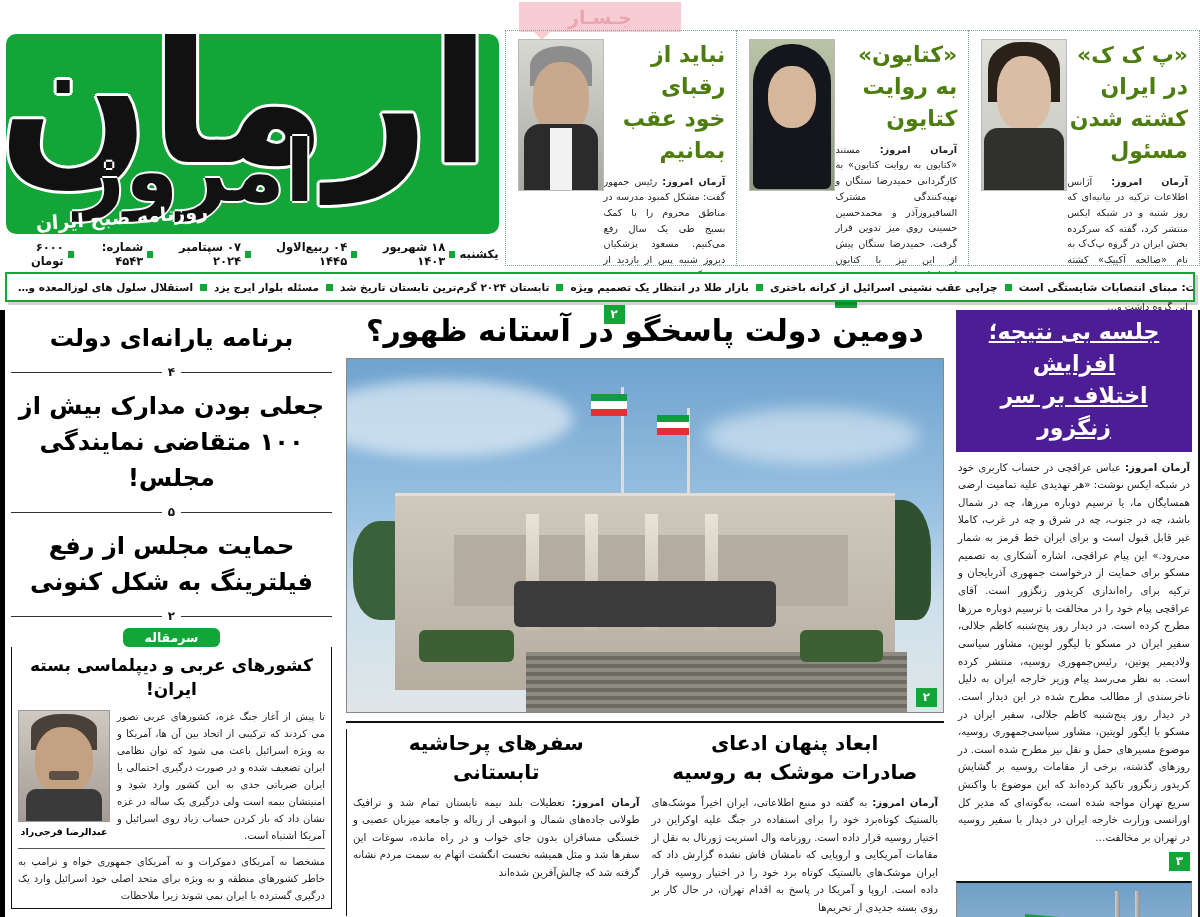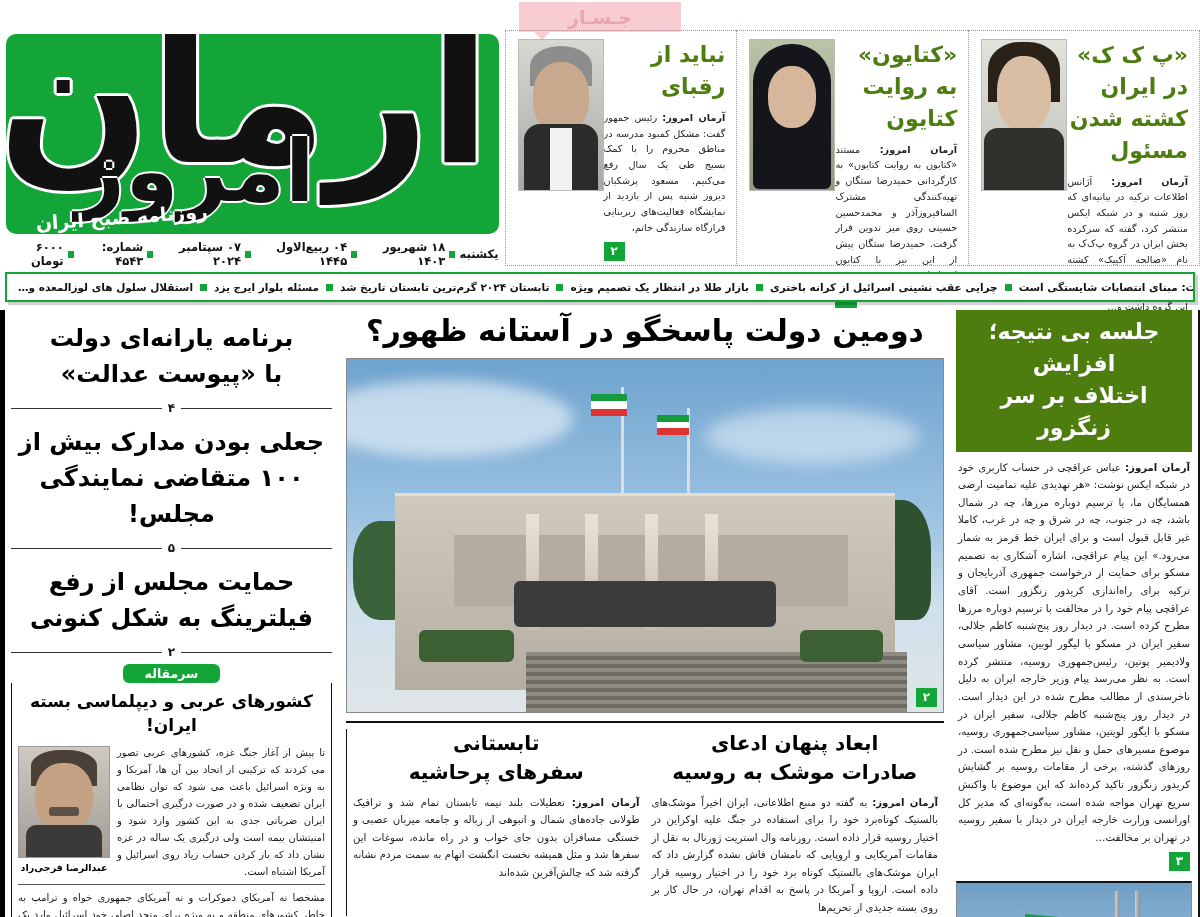--- a/index.html
+++ b/index.html
@@ -152,22 +152,22 @@
   .cs-col.right-col { border-left: 1px solid #111; }
   .cs-head {
     font-size: 20px; font-weight: bold; text-align: center; line-height: 1.45;
     color: #000; margin-bottom: 7px;
   }
   .cs-body { font-size: 10.2px; line-height: 1.72; text-align: justify; color: #1a1a1a; }
 
   
   .leftcol { width: 250px; padding: 0 6px; border-left: 0; border-right: 2px solid #111; }
   .lc-head {
-    background: #4d7c0f; color: #fff; font-size: 22px; font-weight: bold;
-    line-height: 1.45; text-align: center; padding: 6px 5px 8px 5px;
+    background: #4c1d95; color: #fff; font-size: 22px; font-weight: bold;
+    line-height: 1.45; text-align: center; padding: 6px 5px 8px 5px; text-decoration: underline;
   }
   .lc-body { font-size: 10.2px; line-height: 1.73; text-align: justify;
     color: #1a1a1a; padding: 7px 2px 0 2px; }
   .lc-badge-row { padding: 3px 2px 5px 2px; }
   .lc-photo {
     width: 100%; height: 175px; border: 1px solid #888; margin-top: 5px;
     position: relative; overflow: hidden; background: #7fa6c8;
     border-top: 2px solid #111;
   }
 
@@ -238,20 +238,21 @@
       <div class="ts-photo">
         <div class="portrait-bg" style="background:linear-gradient(#d8d8d2,#a8a8a2);"></div>
         <div class="hair" style="top:6px;width:62px;height:40px;background:#8d8d8d;border-radius:50% 50% 0 0;"></div>
         <div class="face" style="top:22px;width:56px;height:70px;background:#c8a98e;"></div>
         <div style="position:absolute;top:84px;left:50%;transform:translateX(-50%);width:74px;height:70px;background:#2b2b2b;border-radius:16px 16px 0 0;"></div>
         <div style="position:absolute;top:88px;left:50%;transform:translateX(-50%);width:22px;height:62px;background:#f2f2f2;"></div>
       </div>
       <div class="ts-text">
         <div class="ts-head">
           <div>نباید از رقبای</div>
+          <div>خود عقب بمانیم</div>
         </div>
         <div class="ts-body">
           <b>آرمان امروز:</b>
           <span>رئیس جمهور گفت: مشکل کمبود مدرسه در مناطق محروم را با کمک بسیج طی یک سال رفع می‌کنیم. مسعود پزشکیان دیروز شنبه پس از بازدید از نمایشگاه فعالیت‌های زیربنایی قرارگاه سازندگی خاتم،</span>
         </div>
         <div style="text-align:left;margin-top:4px;">
           <span class="pagebadge">۲</span>
         </div>
       </div>
     </div>
@@ -317,21 +318,20 @@
       <span class="ticker-item">استقلال سلول های لوزالمعده و…</span>
     </span>
   </div>
 
   <div class="main">
 
     <div class="sidebar">
 
       <div class="sb-head">
         <div>برنامه یارانه‌ای دولت</div>
-        <div>با «پیوست عدالت»</div>
       </div>
       <div class="sb-rule">
         <span class="ln"></span>
         <span class="pg">۴</span>
         <span class="ln"></span>
       </div>
 
       <div class="sb-head">
         <div>جعلی بودن مدارک بیش از</div>
         <div>۱۰۰ متقاضی نمایندگی مجلس!</div>
@@ -400,22 +400,22 @@
         <div style="position:absolute;left:28%;right:28%;bottom:24%;height:13%;background:#3b3b3b;border-radius:6px;"></div>
         <div class="bldg-steps"></div>
         <div class="bldg-green" style="left:12%;width:16%;"></div>
         <div class="bldg-green" style="right:10%;width:14%;"></div>
         <span class="pagebadge">۲</span>
       </div>
 
       <div class="center-split">
         <div class="cs-col right-col">
           <div class="cs-head">
+            <div>سفرهای پرحاشیه</div>
             <div>تابستانی</div>
-            <div>سفرهای پرحاشیه</div>
           </div>
           <div class="cs-body">
             <b>آرمان امروز:</b>
             <span>تعطیلات بلند نیمه تابستان تمام شد و ترافیک طولانی جاده‌های شمال و انبوهی از زباله و جامعه میزبان عصبی و خستگی مسافران بدون جای خواب و در راه مانده، سوغات این سفرها شد و مثل همیشه نخست انگشت اتهام به سمت مردم نشانه گرفته شد که چالش‌آفرین شده‌اند</span>
           </div>
         </div>
         <div class="cs-col">
           <div class="cs-head">
             <div>ابعاد پنهان ادعای</div>
             <div>صادرات موشک به روسیه</div>

